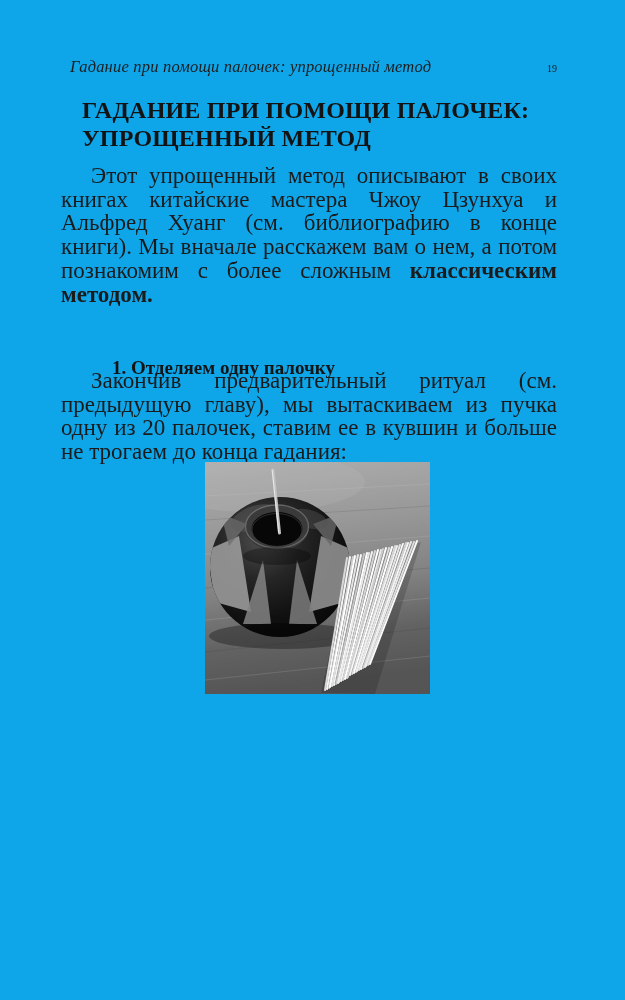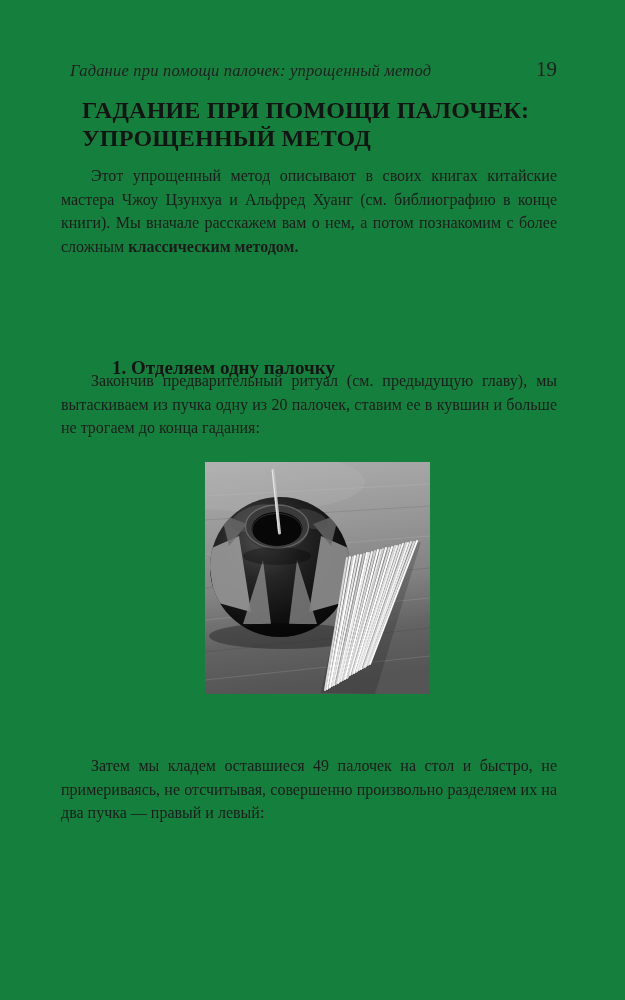--- a/index.html
+++ b/index.html
@@ -11,62 +11,62 @@
     width: 625px;
     height: 1000px;
     font-family: "Liberation Serif", "DejaVu Serif", serif;
     color: #1b1b1b;
     position: relative;
     overflow: hidden;
   }
   .book-page {
     position: absolute;
     inset: 0;
-    background: #15803d;
+    background: #0ea5e9;
   }
   .running-header {
     position: absolute;
     left: 70px;
     right: 68px;
     top: 57px;
     display: flex;
     justify-content: space-between;
     align-items: baseline;
   }
   .running-title {
     font-style: italic;
     font-size: 16.5px;
     letter-spacing: 0.2px;
     color: #1e1e1e;
     white-space: nowrap;
   }
   .page-number {
     font-style: normal;
-    font-size: 21px;
+    font-size: 10px;
     color: #1e1e1e;
   }
   .chapter-title {
     position: absolute;
     left: 82px;
     width: 470px;
     top: 96px;
     margin: 0;
     font-size: 24px;
     line-height: 28px;
     font-weight: bold;
     letter-spacing: 0.2px;
     color: #131313;
     white-space: pre-line;
   }
   .body-para {
     position: absolute;
     left: 61px;
     width: 496px;
     margin: 0;
-    font-size: 16px;
+    font-size: 23px;
     line-height: 23.7px;
     text-align: justify;
     text-indent: 30px;
     color: #1b1b1b;
   }
   .para-1 { top: 164px; }
   .para-2 { top: 282px; }
   .para-step1 { top: 369px; }
   .para-step2 { top: 754px; }
   .step-heading {
@@ -210,15 +210,14 @@
         <g stroke-width="1" opacity="0.5">
           <line x1="158" y1="92" x2="130" y2="222" stroke="#8f8f8f"></line>
           <line x1="183" y1="86" x2="146" y2="213" stroke="#949494"></line>
           <line x1="199" y1="82" x2="157" y2="206" stroke="#8a8a8a"></line>
         </g>
       </g>
     </svg>
   </figure>
 
 
-  <p class="body-para para-step2">Затем мы кладем оставшиеся 49 палочек на стол и бы­стро, не примериваясь, не отсчитывая, совершенно про­извольно разделяем их на два пучка — правый и левый:</p>
 
 </div>
 
 </body></html>

